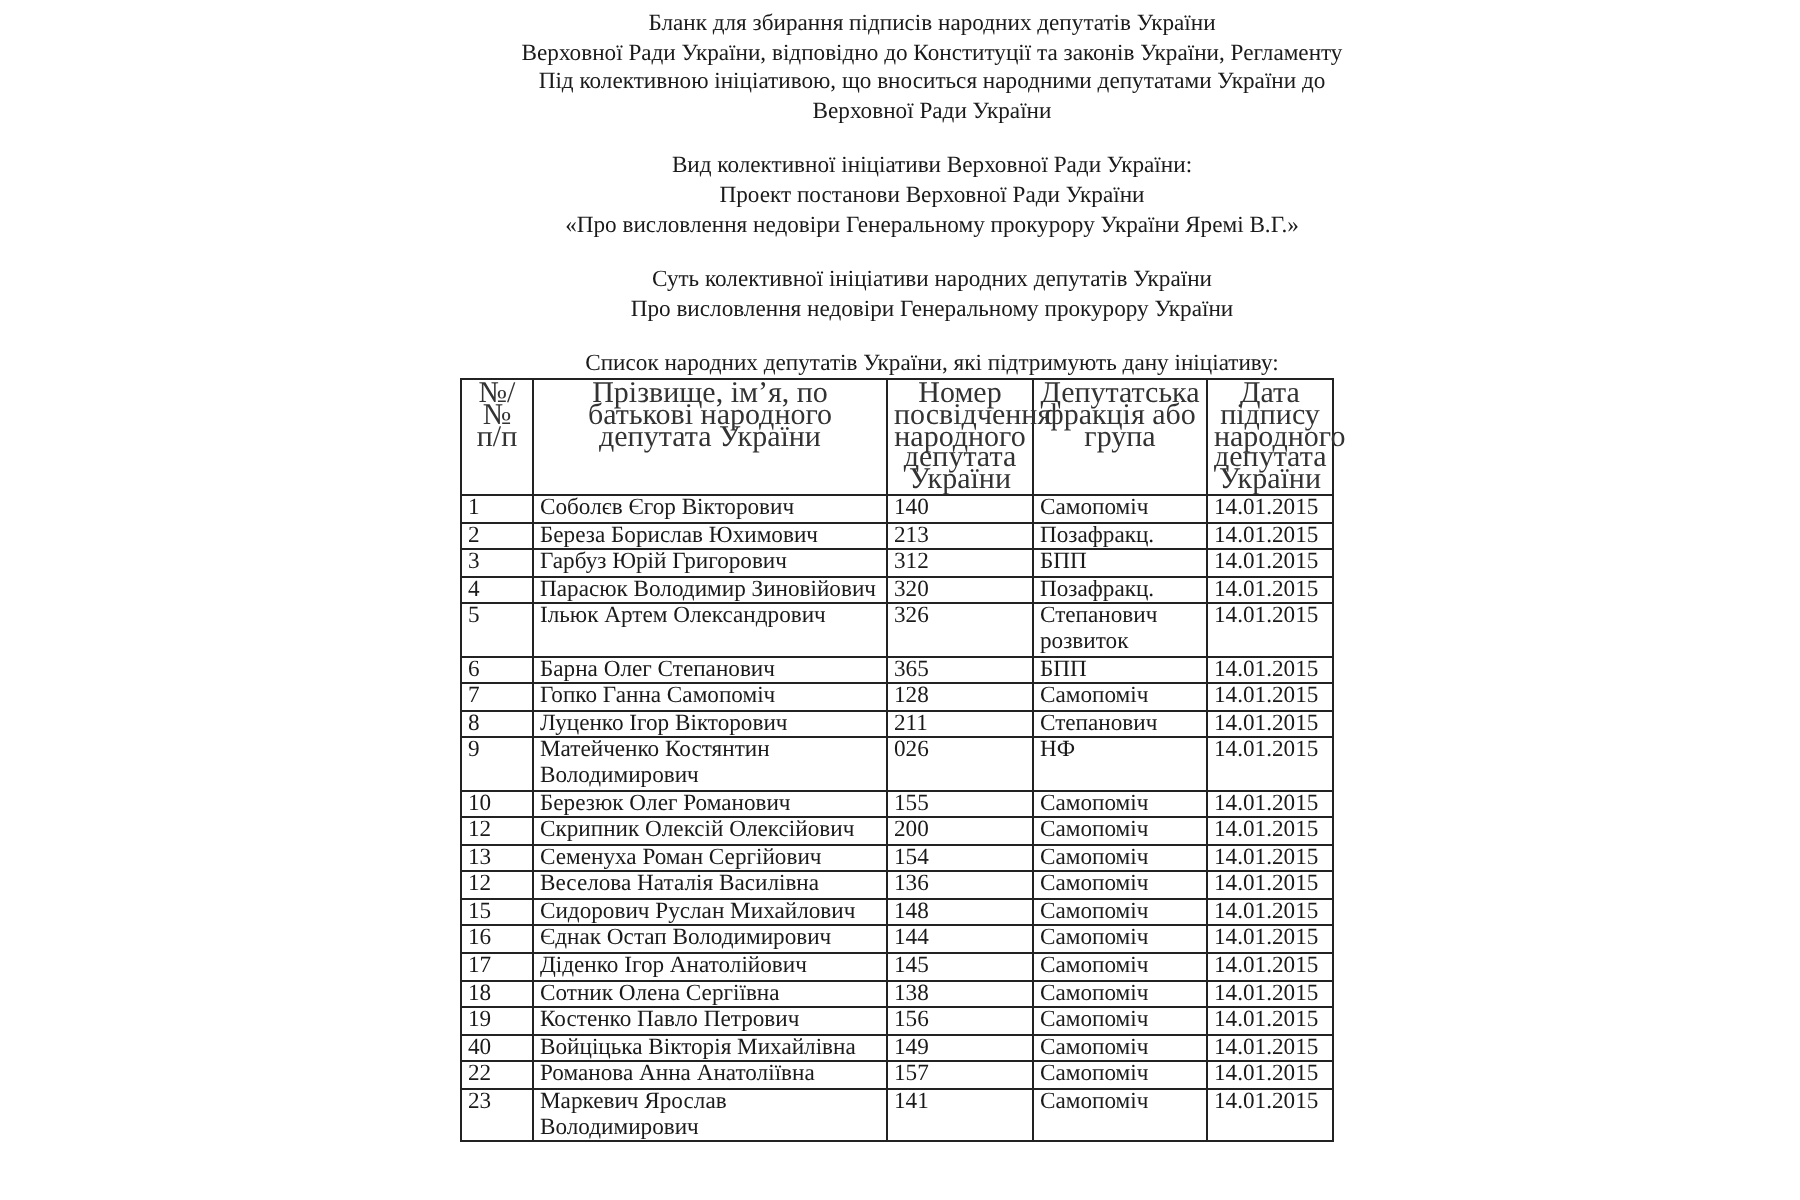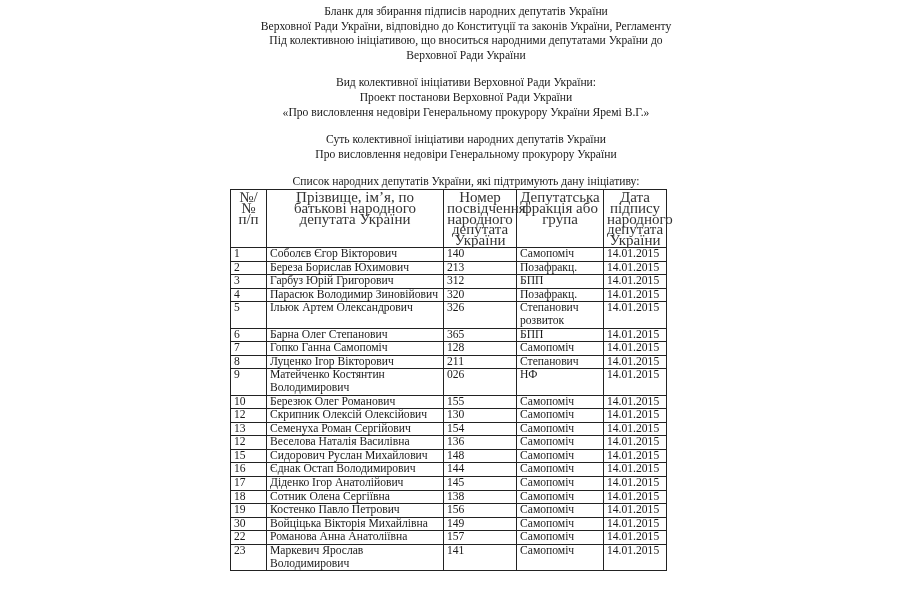--- a/index.html
+++ b/index.html
@@ -165,21 +165,21 @@
       <tr>
         <td class="num">10</td>
         <td class="name">Березюк Олег Романович</td>
         <td class="cert">155</td>
         <td class="faction">Самопоміч</td>
         <td class="date">14.01.2015</td>
       </tr>
       <tr>
         <td class="num">12</td>
         <td class="name">Скрипник Олексій Олексійович</td>
-        <td class="cert">130</td>
+        <td class="cert">200</td>
         <td class="faction">Самопоміч</td>
         <td class="date">14.01.2015</td>
       </tr>
       <tr>
         <td class="num">13</td>
         <td class="name">Семенуха Роман Сергійович</td>
         <td class="cert">154</td>
         <td class="faction">Самопоміч</td>
         <td class="date">14.01.2015</td>
       </tr>
@@ -219,21 +219,21 @@
         <td class="date">14.01.2015</td>
       </tr>
       <tr>
         <td class="num">19</td>
         <td class="name">Костенко Павло Петрович</td>
         <td class="cert">156</td>
         <td class="faction">Самопоміч</td>
         <td class="date">14.01.2015</td>
       </tr>
       <tr>
-        <td class="num">30</td>
+        <td class="num">40</td>
         <td class="name">Войціцька Вікторія Михайлівна</td>
         <td class="cert">149</td>
         <td class="faction">Самопоміч</td>
         <td class="date">14.01.2015</td>
       </tr>
       <tr>
         <td class="num">22</td>
         <td class="name">Романова Анна Анатоліївна</td>
         <td class="cert">157</td>
         <td class="faction">Самопоміч</td>

